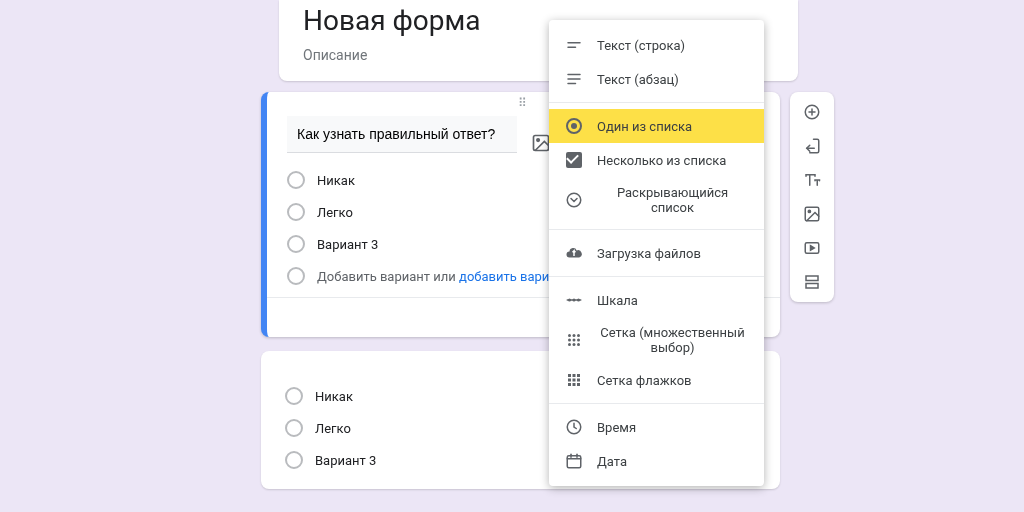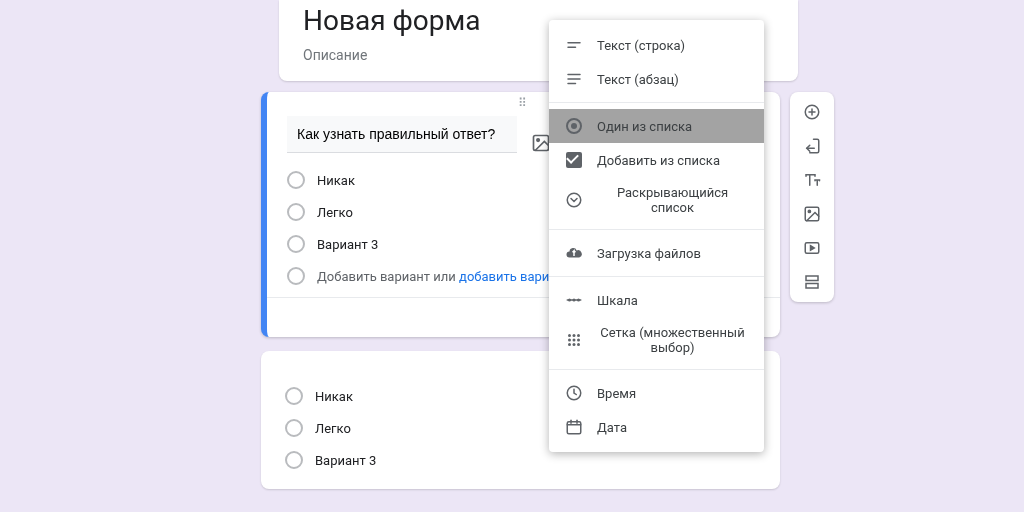--- a/index.html
+++ b/index.html
@@ -78,21 +78,21 @@
     border-radius:4px;
     box-shadow: 0 2px 10px rgba(0,0,0,0.3);
     padding: 8px 0;
     z-index:50;
     font-size:13px;
   }
   .type-menu .mi {
     display:flex; align-items:center; gap:14px;
     padding: 8px 16px; cursor:pointer; color:#3c4043;text-align:center;
   }
-  .type-menu .mi.selected { background:#a3a3a3; }
+  .type-menu .mi.selected { background:#fde047; }
   .type-menu .sep { height:1px; background:#e8eaed; margin:6px 0; }
   .type-menu .mi .ic { width:18px; height:18px; display:flex; align-items:center; justify-content:center; color:#5f6368; flex:none;}
   .checkbox-ic { width:16px;height:16px;background:#5f6368;border-radius:2px;position:relative;}
   .checkbox-ic::after{content:"";position:absolute;left:3px;top:0px;width:5px;height:9px;border:solid #fff;border-width:0 2px 2px 0;transform:rotate(45deg);}
   .radio-ic { width:16px;height:16px;border:2px solid #5f6368;border-radius:50%;position:relative;}
   .radio-ic::after{content:"";position:absolute;left:3px;top:3px;width:6px;height:6px;background:#5f6368;border-radius:50%;}
 
   
   .side-toolbar {
     position:absolute; left:790px; top:92px;
@@ -181,21 +181,21 @@
       <div class="mi selected">
         <span class="ic">
           <span class="radio-ic"></span>
         </span>
         <span>Один из списка</span>
       </div>
       <div class="mi">
         <span class="ic">
           <span class="checkbox-ic"></span>
         </span>
-        <span>Добавить из списка</span>
+        <span>Несколько из списка</span>
       </div>
       <div class="mi">
         <span class="ic">
           <svg width="18" height="18" viewBox="0 0 24 24" fill="none" stroke="currentColor" stroke-width="2" stroke-linecap="round">
             <circle cx="12" cy="12" r="9"></circle>
             <polyline points="8 10 12 14 16 10"></polyline>
           </svg>
         </span>
         <span>Раскрывающийся список</span>
       </div>
@@ -230,20 +230,36 @@
             <circle cx="6" cy="12" r="2"></circle>
             <circle cx="12" cy="12" r="2"></circle>
             <circle cx="18" cy="12" r="2"></circle>
             <circle cx="6" cy="18" r="2"></circle>
             <circle cx="12" cy="18" r="2"></circle>
             <circle cx="18" cy="18" r="2"></circle>
           </svg>
         </span>
         <span>Сетка (множественный выбор)</span>
       </div>
+      <div class="mi">
+        <span class="ic">
+          <svg width="18" height="18" viewBox="0 0 24 24" fill="currentColor">
+            <rect x="4" y="4" width="4" height="4"></rect>
+            <rect x="10" y="4" width="4" height="4"></rect>
+            <rect x="16" y="4" width="4" height="4"></rect>
+            <rect x="4" y="10" width="4" height="4"></rect>
+            <rect x="10" y="10" width="4" height="4"></rect>
+            <rect x="16" y="10" width="4" height="4"></rect>
+            <rect x="4" y="16" width="4" height="4"></rect>
+            <rect x="10" y="16" width="4" height="4"></rect>
+            <rect x="16" y="16" width="4" height="4"></rect>
+          </svg>
+        </span>
+        <span>Сетка флажков</span>
+      </div>
       <div class="sep"></div>
       <div class="mi">
         <span class="ic">
           <svg width="18" height="18" viewBox="0 0 24 24" fill="none" stroke="currentColor" stroke-width="2" stroke-linecap="round">
             <circle cx="12" cy="12" r="9"></circle>
             <polyline points="12 7 12 12 15 14"></polyline>
           </svg>
         </span>
         <span>Время</span>
       </div>

